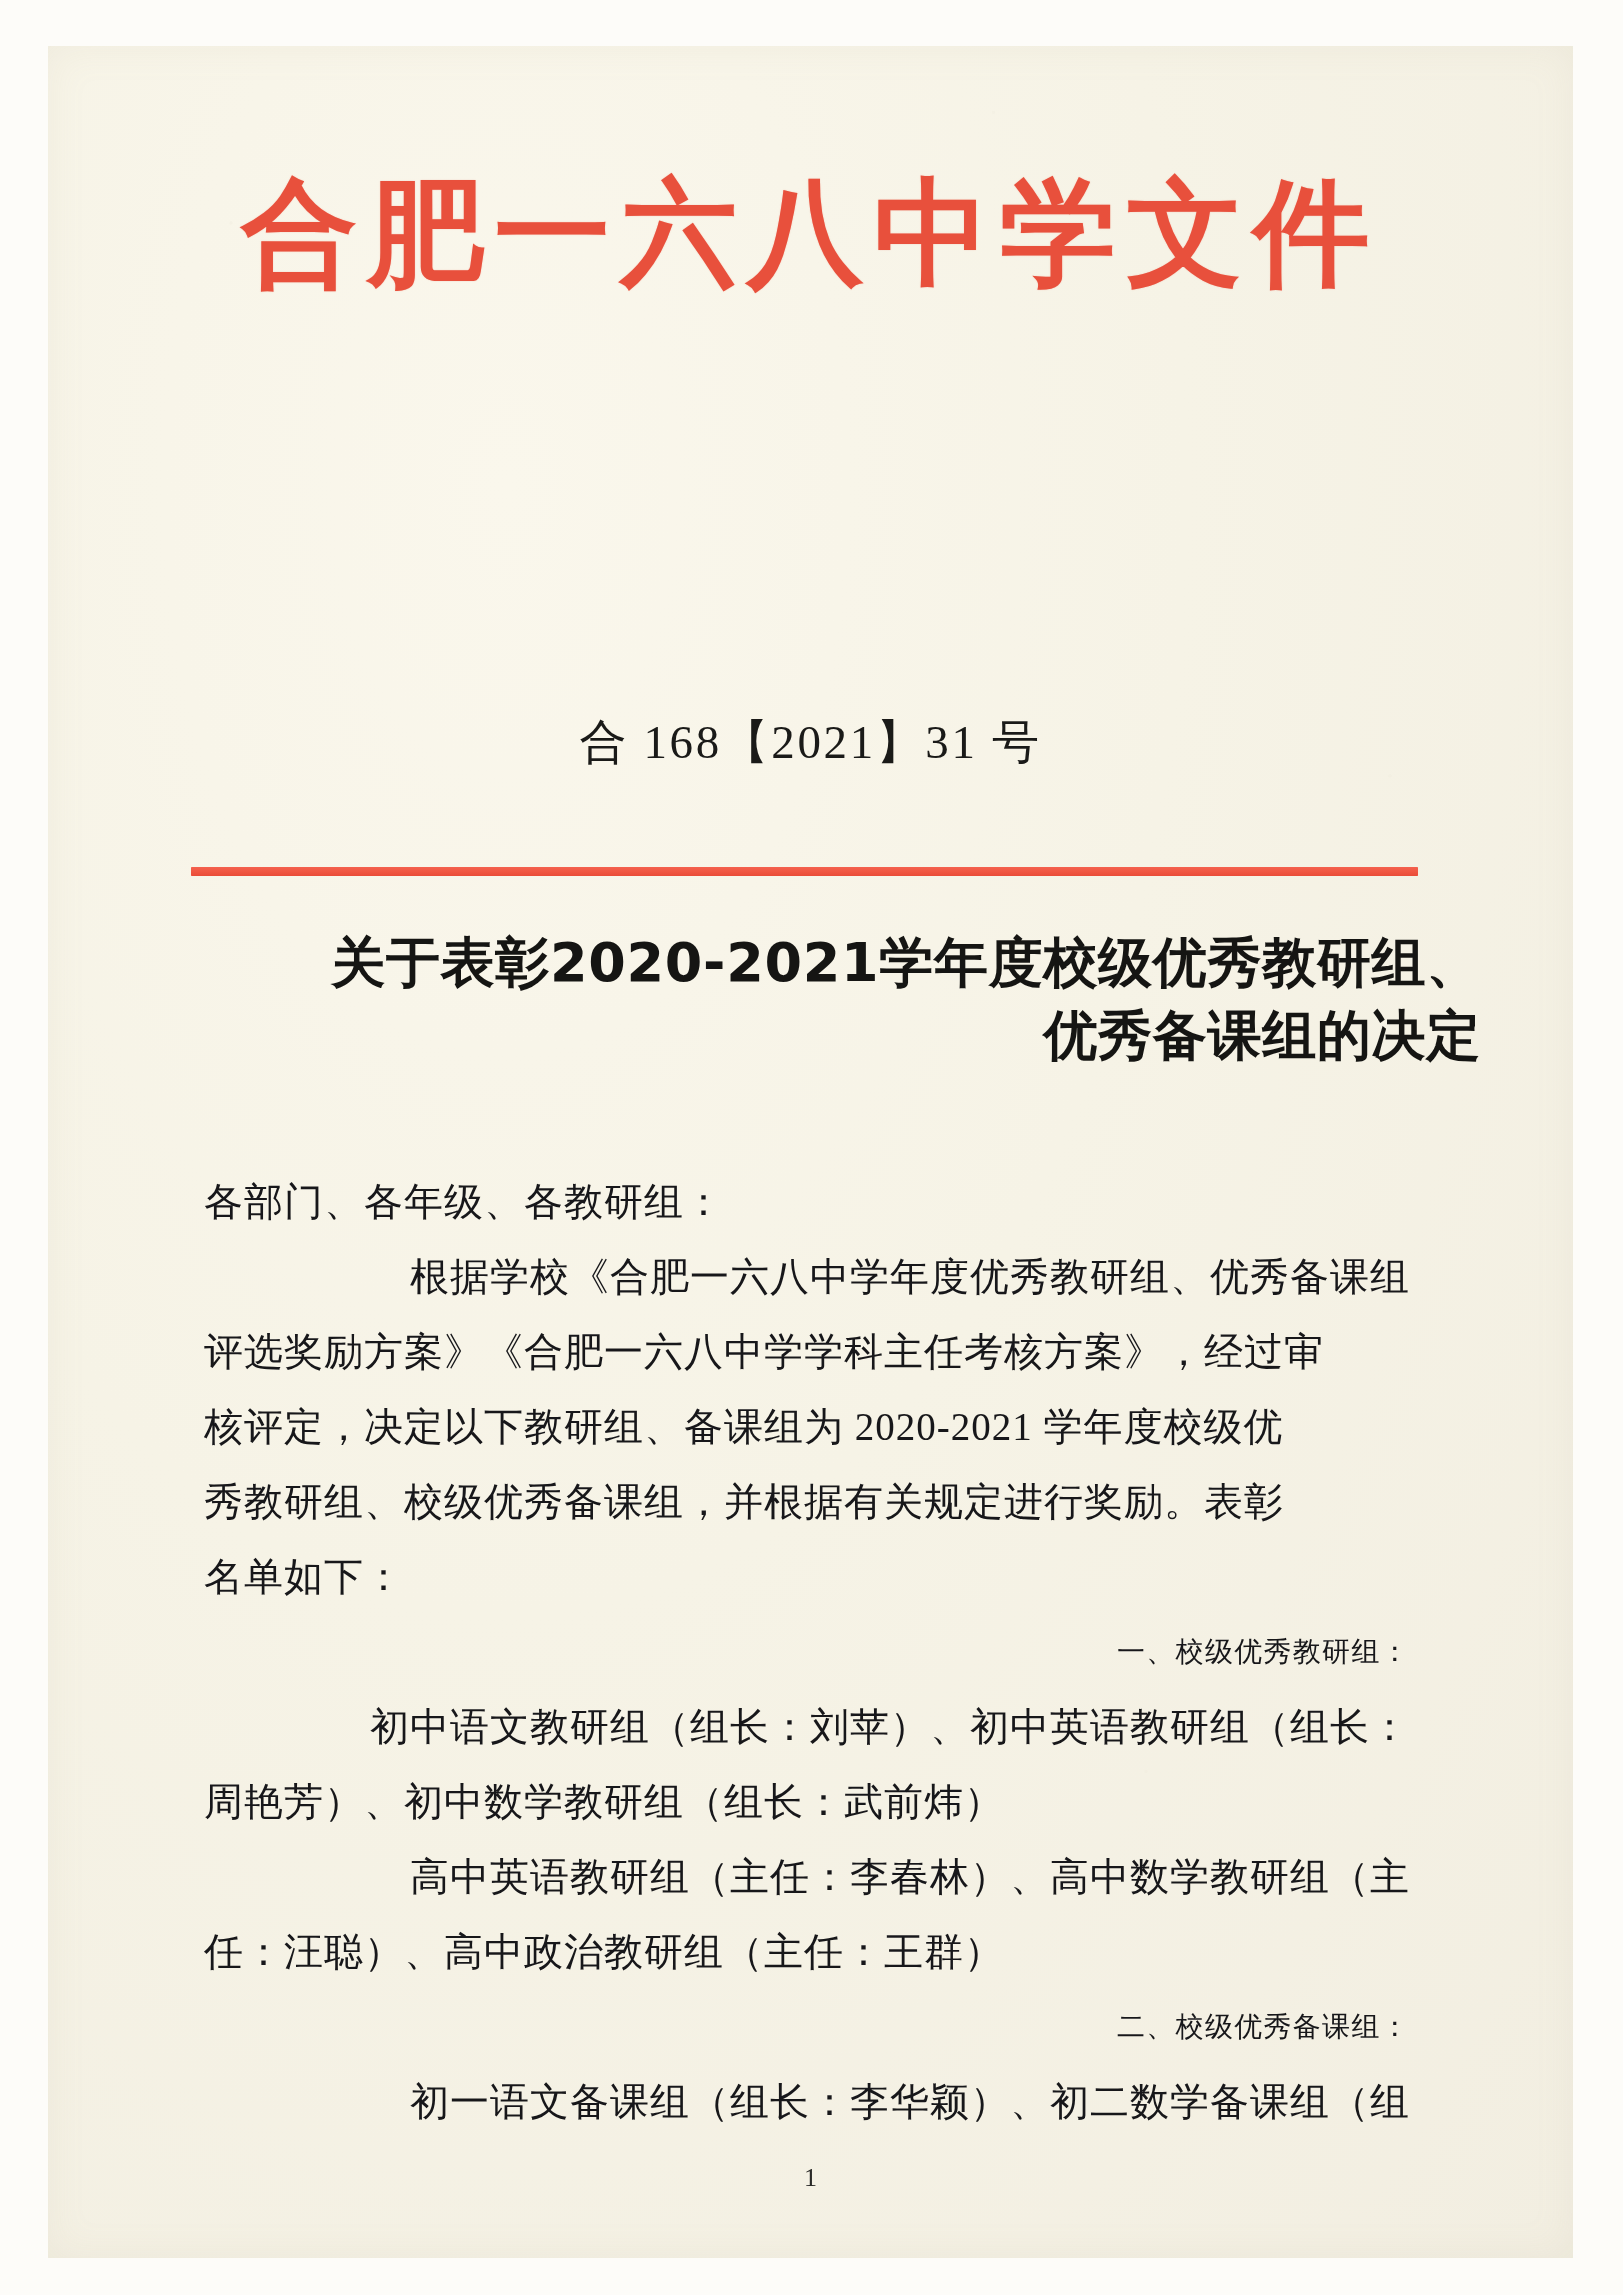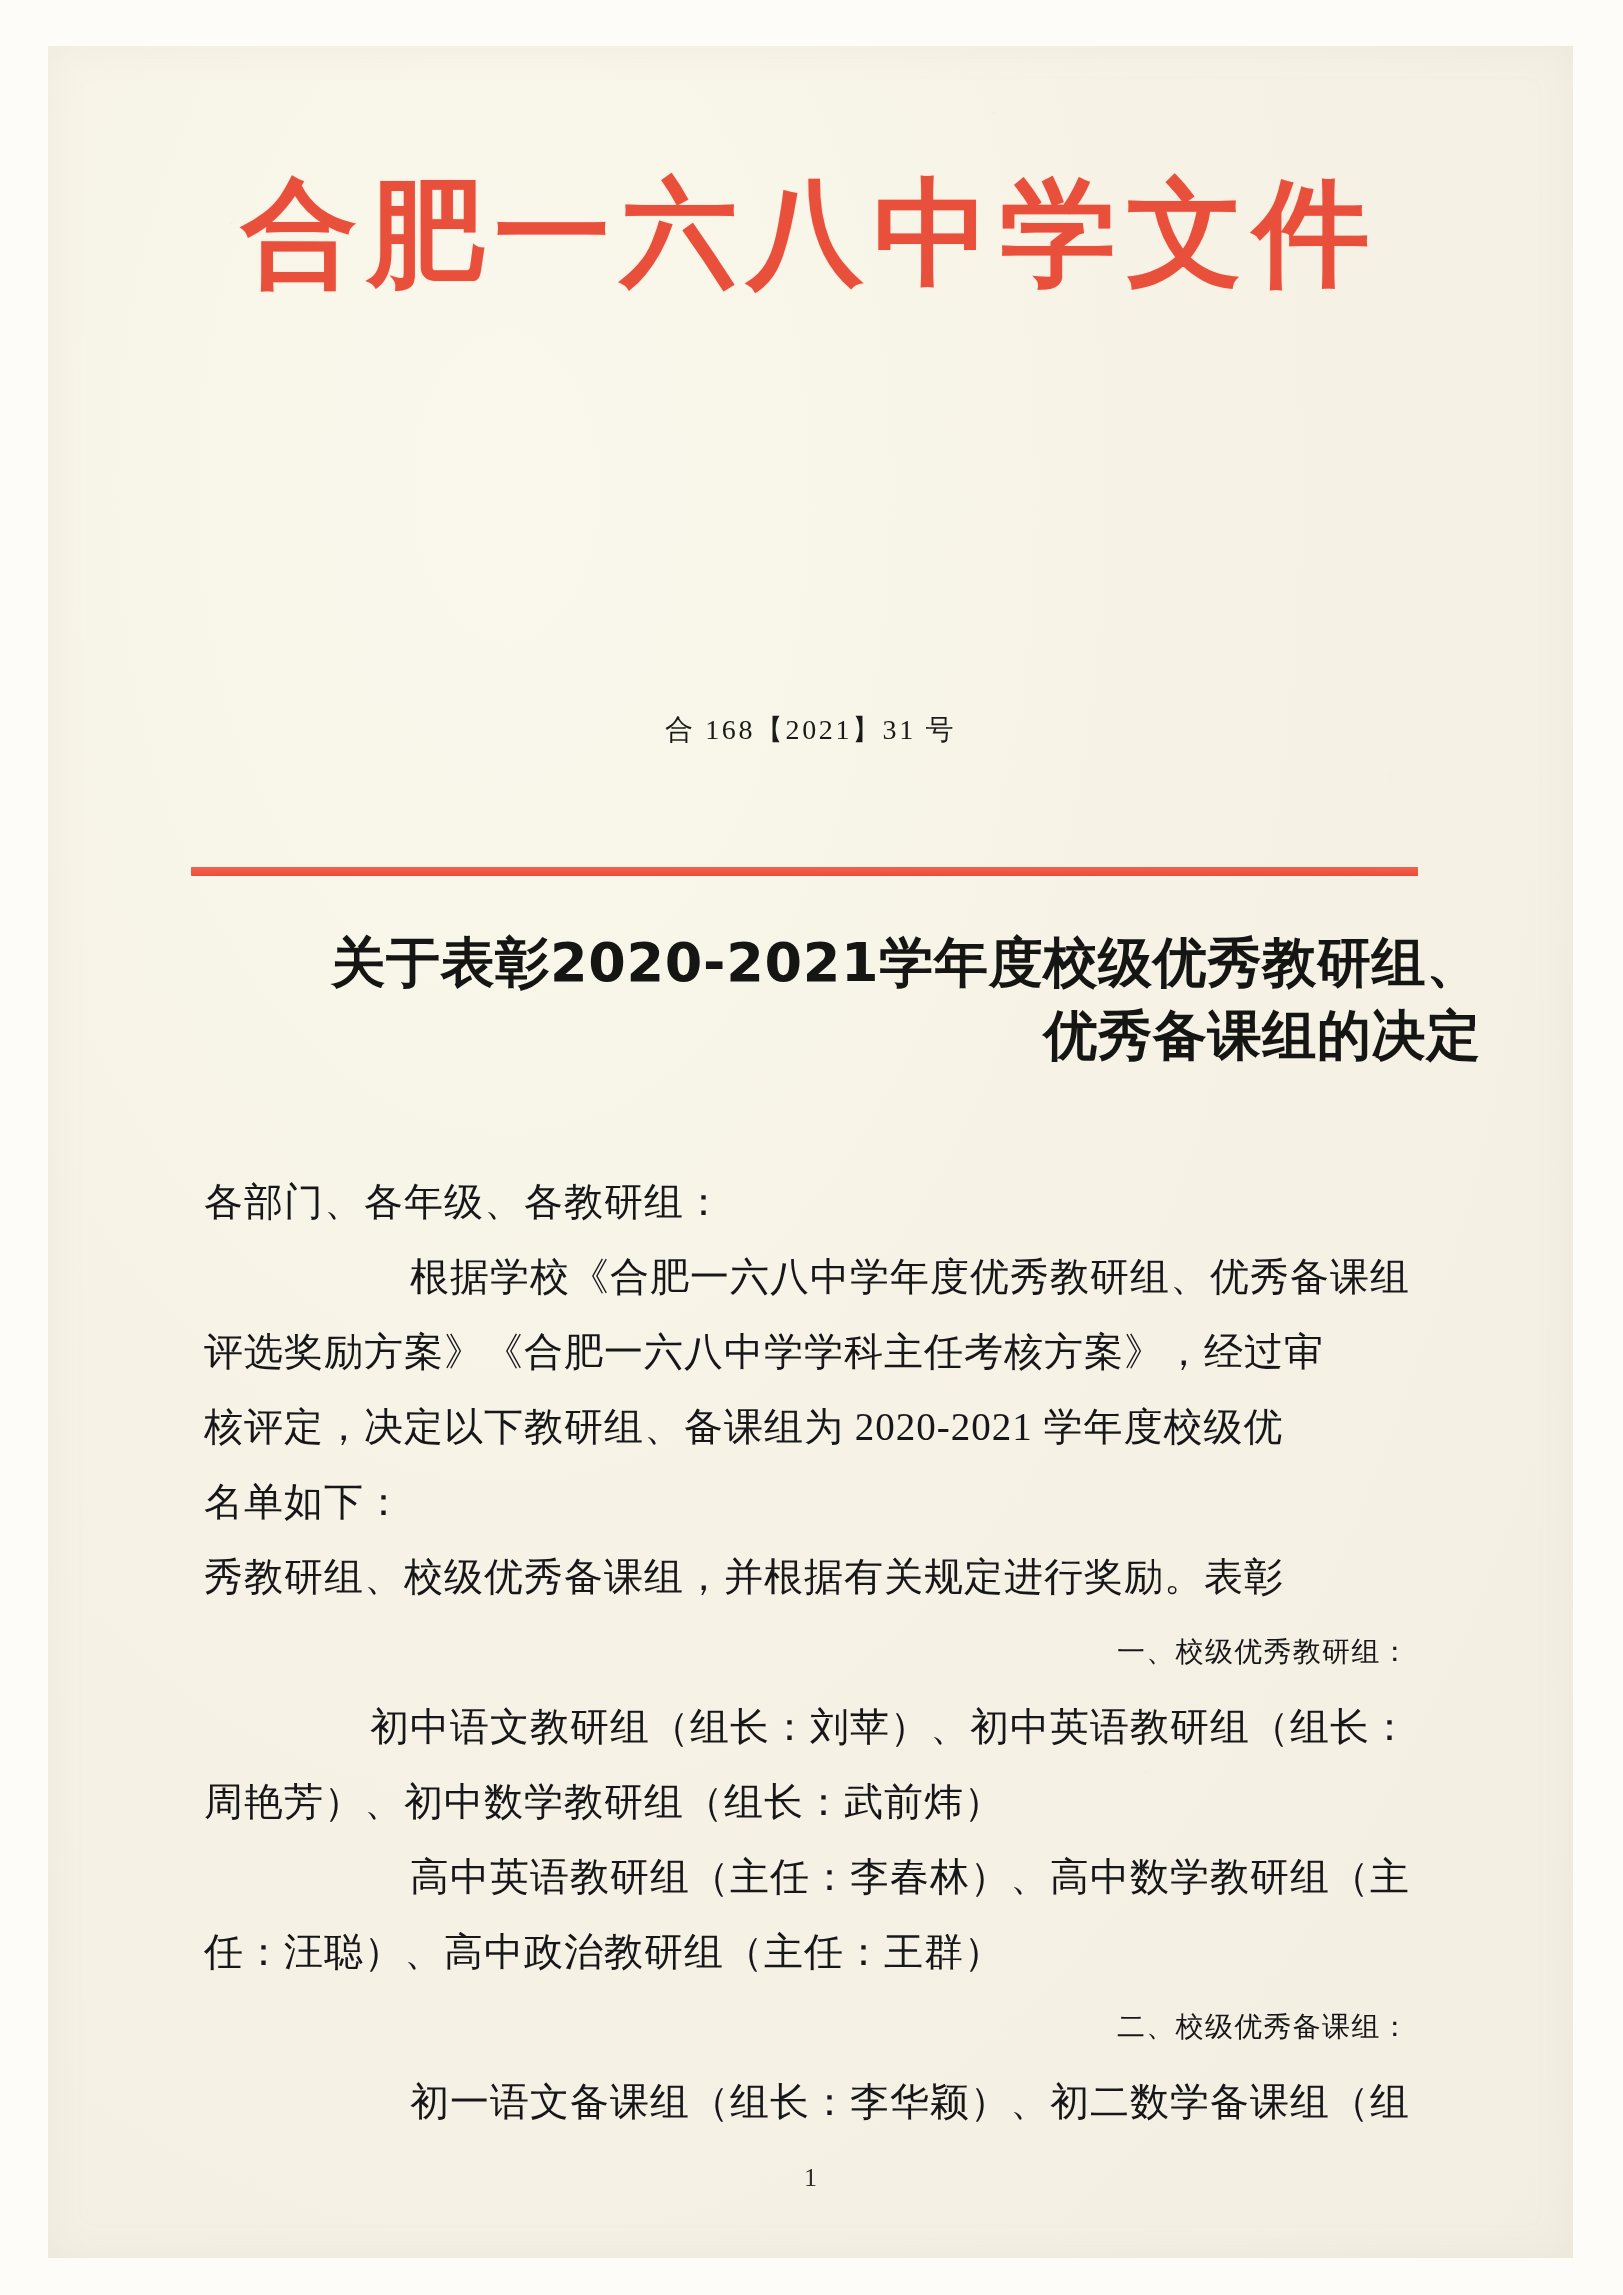--- a/index.html
+++ b/index.html
@@ -66,21 +66,21 @@
     white-space: nowrap;
   }
 
   
   .docnum {
     position: absolute;
     left: 0;
     top: 665px;
     width: 1525px;
     text-align: center;
-    font-size: 28px;
+    font-size: 47px;
     color: #1a1a18;
     letter-spacing: 2.6px;
     white-space: nowrap;
   }
 
   
   .redrule {
     position: absolute;
     left: 143px;
     top: 821px;
@@ -159,22 +159,22 @@
         <div>优秀备课组的决定</div>
       </div>
 
       <div class="body">
 
         <p>各部门、各年级、各教研组：</p>
 
         <p class="indent">根据学校《合肥一六八中学年度优秀教研组、优秀备课组</p>
         <p>评选奖励方案》《合肥一六八中学学科主任考核方案》，经过审</p>
         <p>核评定，决定以下教研组、备课组为 2020-2021 学年度校级优</p>
+        <p>秀教研组、校级优秀备课组，并根据有关规定进行奖励。表彰</p>
         <p>名单如下：</p>
-        <p>秀教研组、校级优秀备课组，并根据有关规定进行奖励。表彰</p>
 
         <p class="heading indent">一、校级优秀教研组：</p>
 
         <p class="indent">初中语文教研组（组长：刘苹）、初中英语教研组（组长：</p>
         <p>周艳芳）、初中数学教研组（组长：武前炜）</p>
         <p class="indent">高中英语教研组（主任：李春林）、高中数学教研组（主</p>
         <p>任：汪聪）、高中政治教研组（主任：王群）</p>
 
         <p class="heading indent">二、校级优秀备课组：</p>
 

